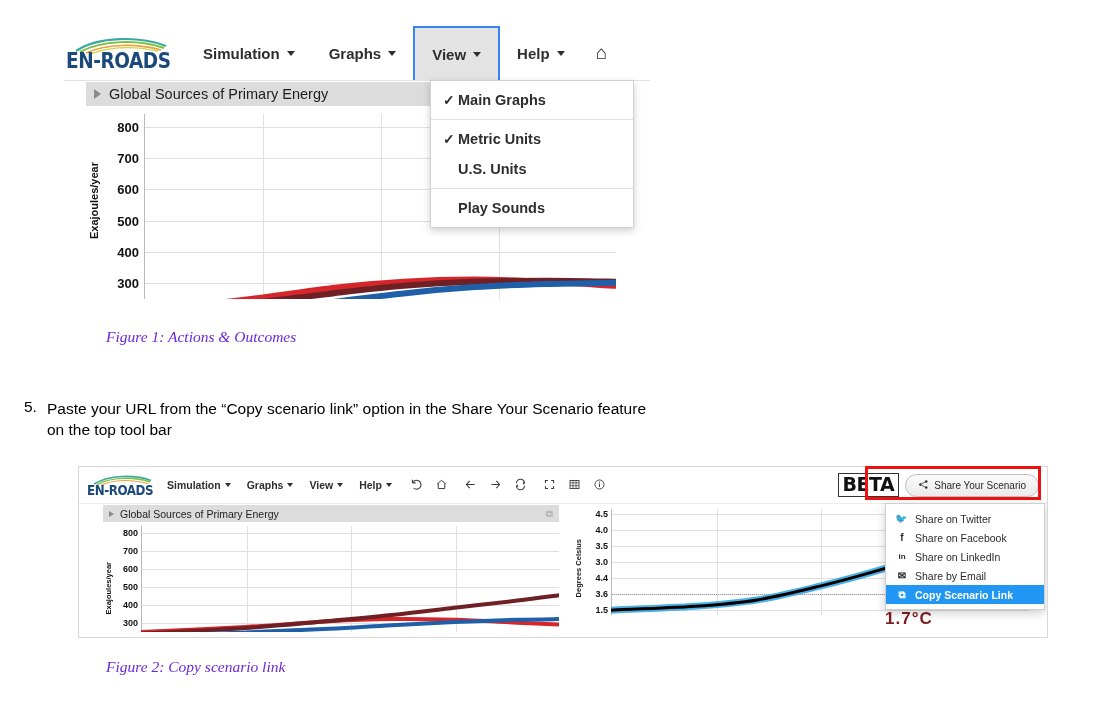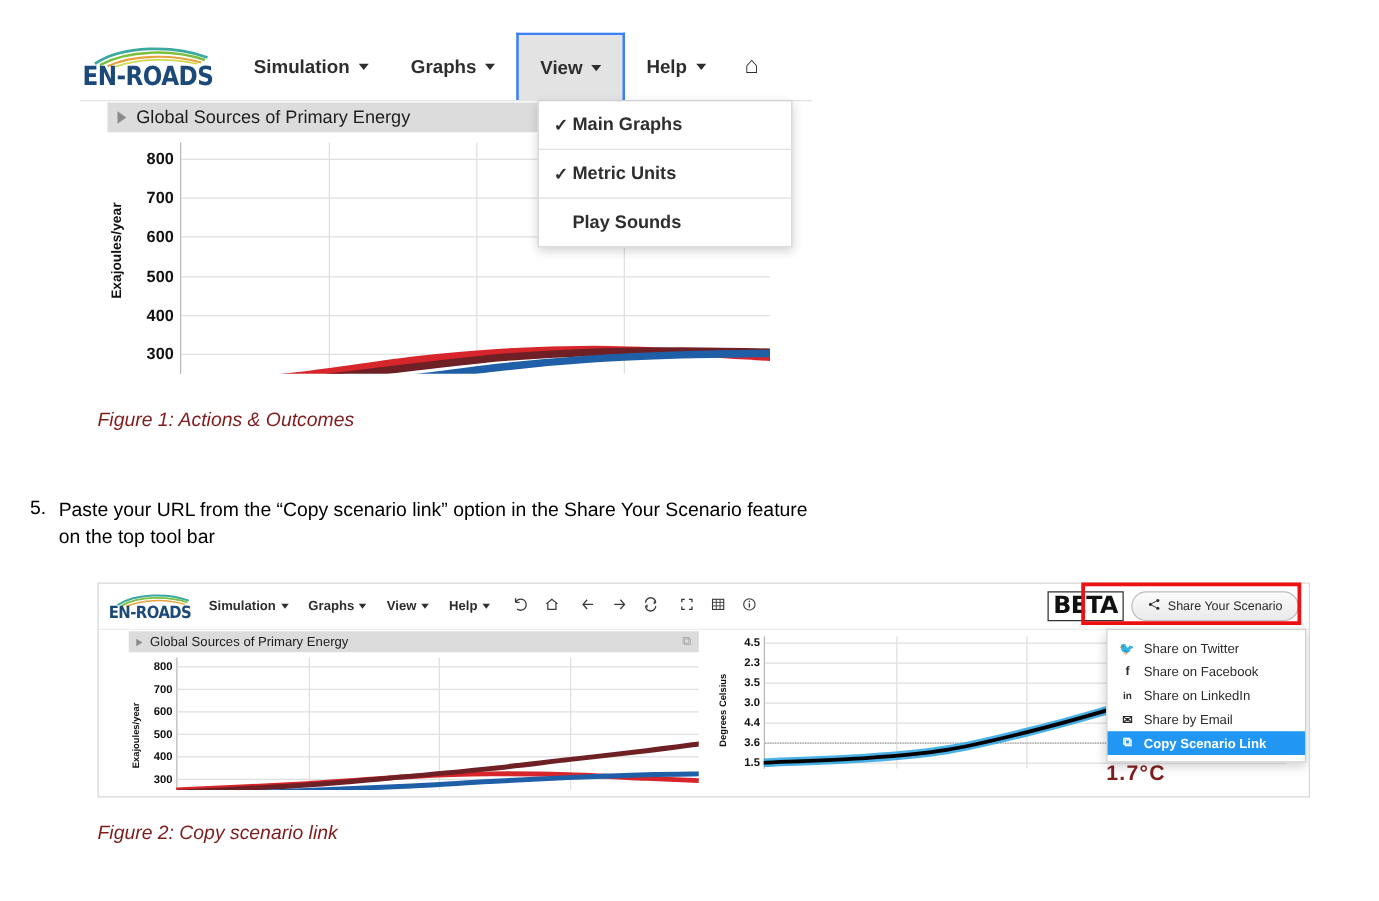--- a/index.html
+++ b/index.html
@@ -13,23 +13,24 @@
     position: relative;
     font-family: "Liberation Sans", sans-serif;
     overflow: hidden;
   }
 
   
   .abs { position: absolute; }
   .caption {
     font-style: italic;
     font-size: 15.5px;
-    color: #7f1d1d;
-    font-family: Liberation Sans, sans-serif;
-    white-space: nowrap;
+    color: #6d28d9;
+    font-family: Liberation Serif, serif;
+    white-space: nowrap;
+    margin-left: 28px;
   }
   .body-text {
     font-size: 15.5px;
     color: #000000;
     line-height: 21px;
   }
   .list-num {
     font-size: 15.5px;
     color: #000;
   }
@@ -432,20 +433,24 @@
     <div class="dropdown1" id="f1-dropdown">
         <div class="dd-item">
           <span class="dd-check">✓</span>
           <span>Main Graphs</span>
         </div>
         <div class="dd-sep"></div>
         <div class="dd-item">
           <span class="dd-check">✓</span>
           <span>Metric Units</span>
         </div>
+        <div class="dd-item">
+          <span class="dd-check"></span>
+          <span>U.S. Units</span>
+        </div>
         <div class="dd-sep"></div>
         <div class="dd-item">
           <span class="dd-check"></span>
           <span>Play Sounds</span>
         </div>
       </div>
 
   </div>
 </div>
 
@@ -593,21 +598,21 @@
             <path d="M 0.0 110.5 C 17.4 109.8, 73.2 107.6, 104.5 106.4 C 135.8 105.1, 163.7 104.0, 188.1 102.8 C 212.5 101.6, 229.9 100.3, 250.8 99.2 C 271.7 98.1, 292.6 97.0, 313.5 96.1 C 334.4 95.2, 358.8 94.3, 376.2 93.8 C 393.6 93.3, 411.0 93.2, 418.0 93.1" stroke="#1f5fa8" stroke-width="4" fill="none" stroke-linecap="round"></path>
           </svg>
       </div>
     </div>
 
     <div class="panel2" style="left:494px;top:38px;width:456px;">
       <div class="plotwrap" style="height:112px;">
         <div class="ylabel-sm" style="left:1px;top:34px;">Degrees Celsius</div>
         <div id="f2b-yticks">
             <div class="ytick-sm" style="top: 8.81818px; width: 32px; right: 421px;">4.5</div>
-            <div class="ytick-sm" style="top: 24.8788px; width: 32px; right: 421px;">2.3</div>
+            <div class="ytick-sm" style="top: 24.8788px; width: 32px; right: 421px;">4.0</div>
             <div class="ytick-sm" style="top: 40.9394px; width: 32px; right: 421px;">3.5</div>
             <div class="ytick-sm" style="top: 57px; width: 32px; right: 421px;">3.0</div>
             <div class="ytick-sm" style="top: 73.0606px; width: 32px; right: 421px;">4.4</div>
             <div class="ytick-sm" style="top: 89.1212px; width: 32px; right: 421px;">3.6</div>
             <div class="ytick-sm" style="top: 105.182px; width: 32px; right: 421px;">1.5</div>
           </div>
         <div class="grid-area" id="f2b-grid" style="left:38px;top:4px;width:418px;height:106px;">
             <div class="gl-h" style="top: 4.81818px;"></div>
             <div class="tickmark" style="top: 4.81818px; left: -5px;"></div>
             <div class="gl-h" style="top: 20.8788px;"></div>

